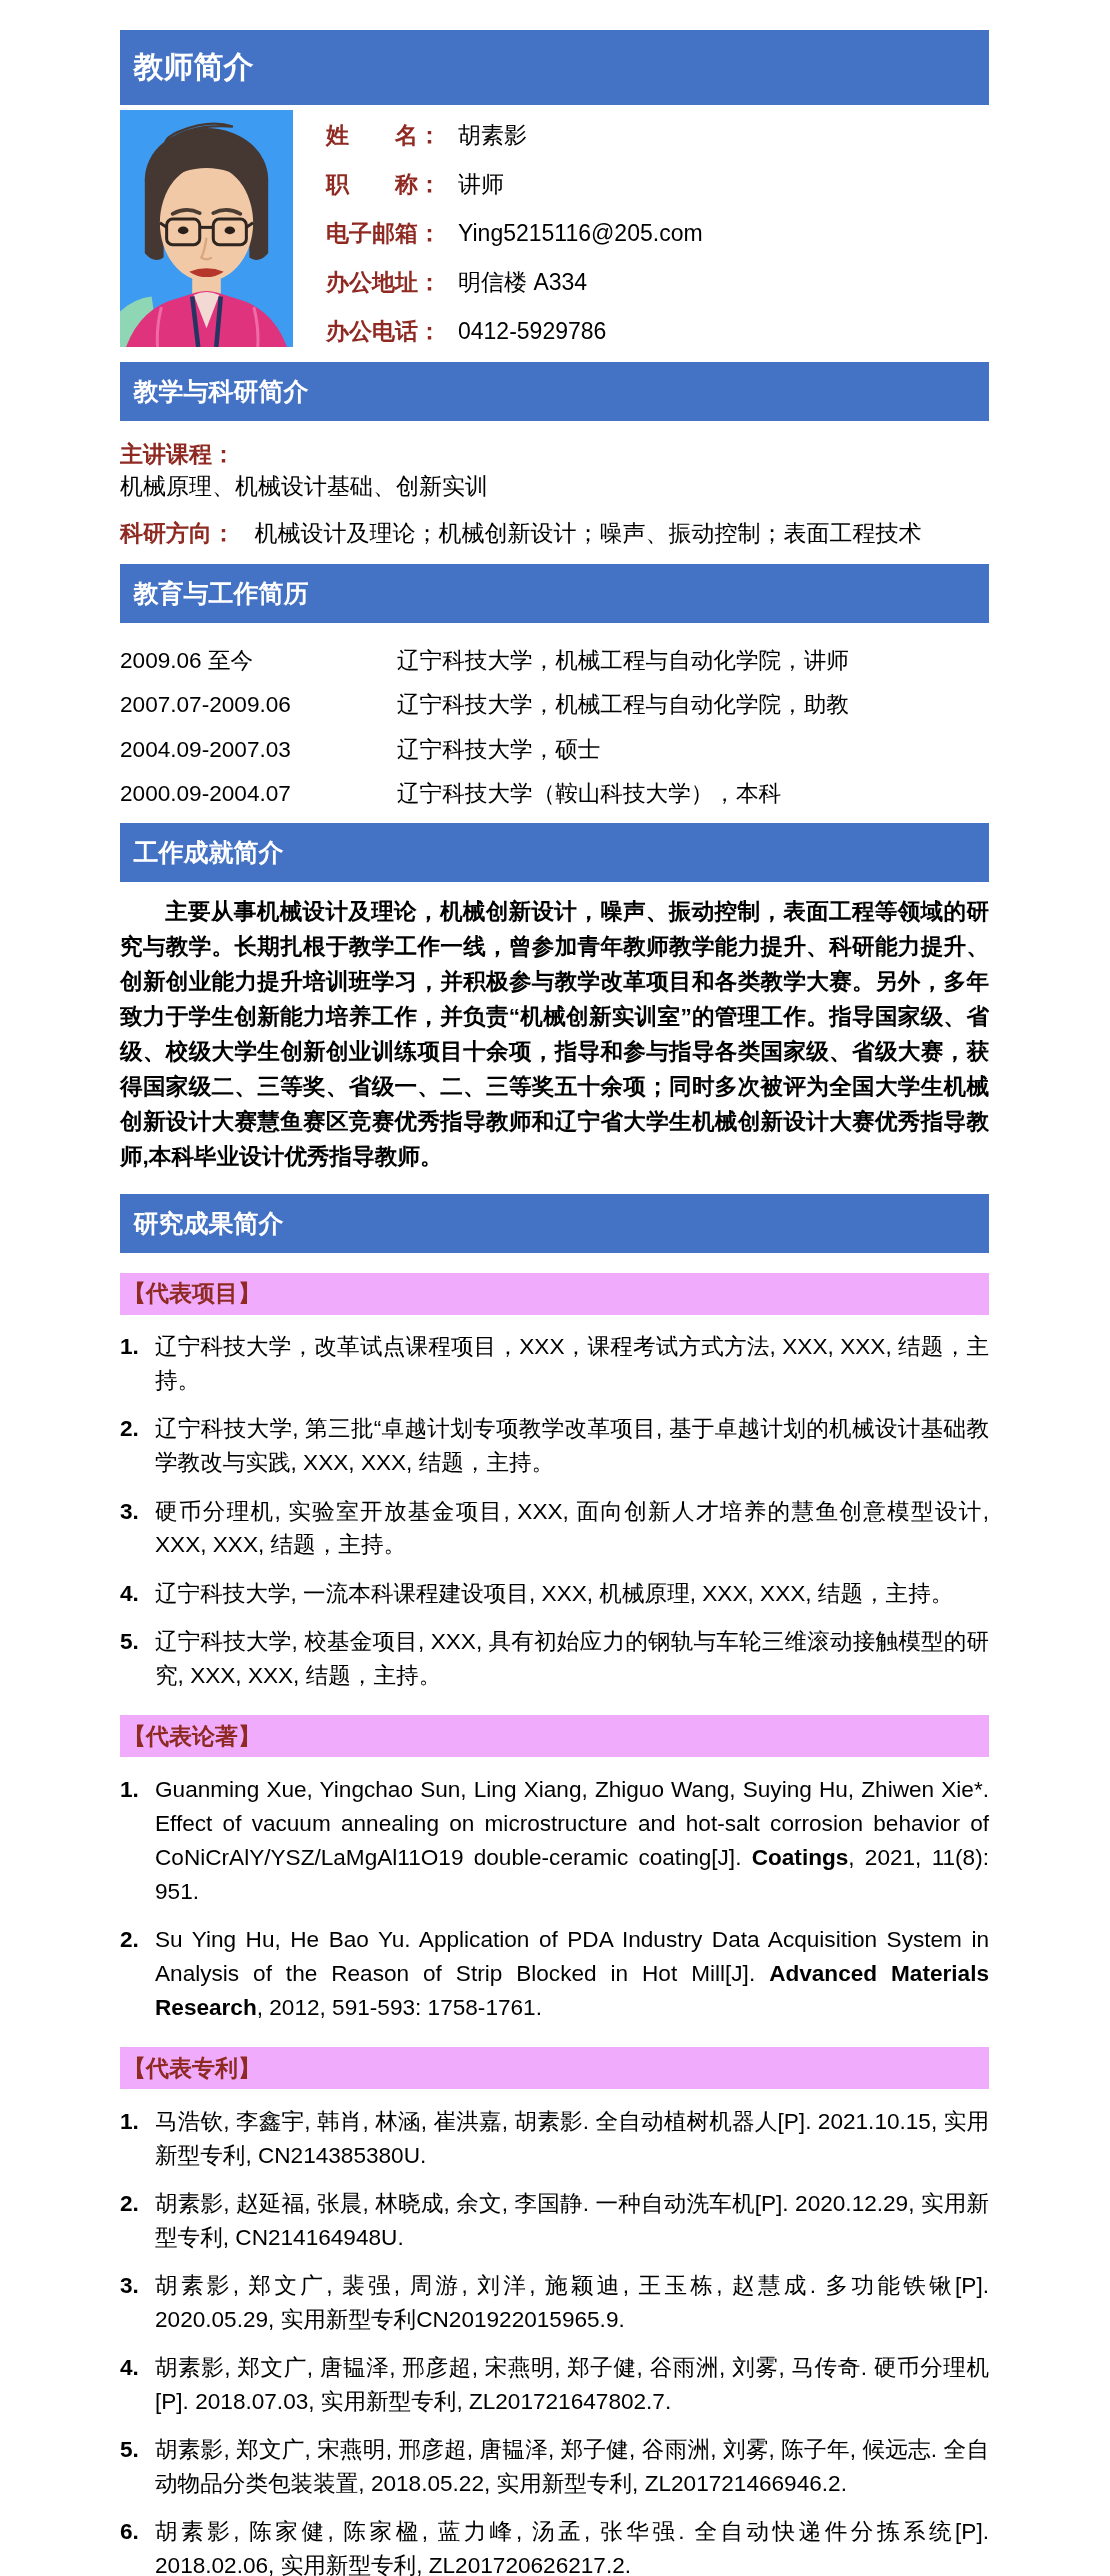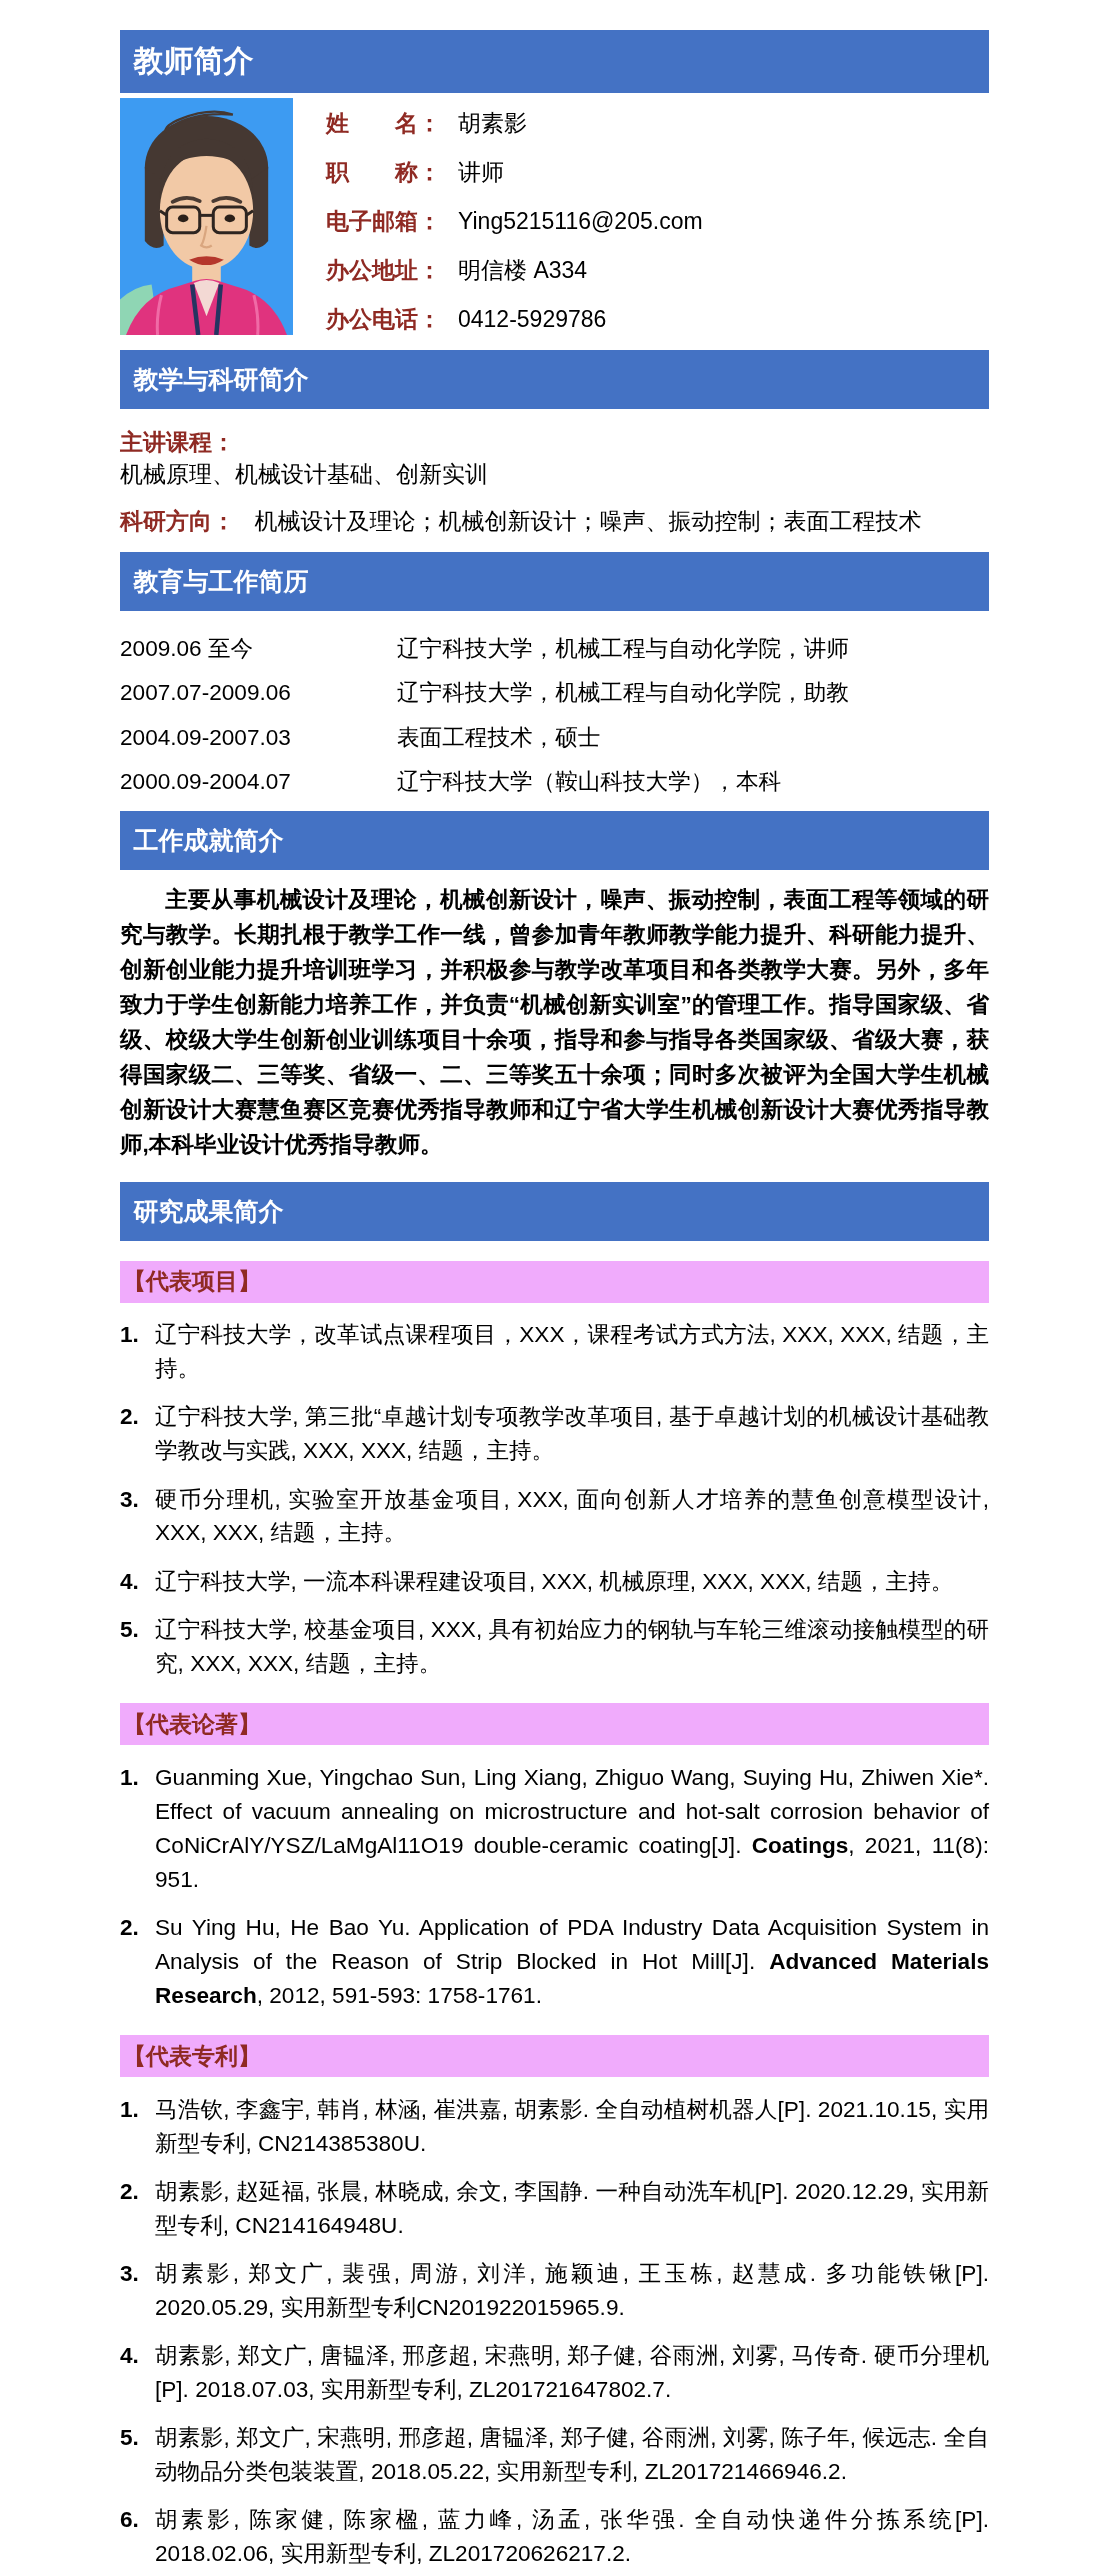--- a/index.html
+++ b/index.html
@@ -23,21 +23,21 @@
   
   .banner {
     background: #4472C4;
     color: #ffffff;
     font-weight: bold;
     display: flex;
     align-items: center;
     padding-left: 13.5px;
     box-sizing: border-box;
   }
-  .banner--main { height: 63px; font-size: 30px; }
+  .banner--main { height: 75px; font-size: 30px; }
   .banner--sub  { height: 59px; font-size: 25px; }
 
   
   .profile {
     display: flex;
     margin-top: 4.5px;
     margin-bottom: 6px;
   }
   .photo {
     flex: 0 0 173px;
@@ -227,21 +227,21 @@
       <div class="edu-row">
         <span class="edu-period">2009.06 至今</span>
         <span class="edu-detail">辽宁科技大学，机械工程与自动化学院，讲师</span>
       </div>
       <div class="edu-row">
         <span class="edu-period">2007.07-2009.06</span>
         <span class="edu-detail">辽宁科技大学，机械工程与自动化学院，助教</span>
       </div>
       <div class="edu-row">
         <span class="edu-period">2004.09-2007.03</span>
-        <span class="edu-detail">表面工程技术，硕士</span>
+        <span class="edu-detail">辽宁科技大学，硕士</span>
       </div>
       <div class="edu-row">
         <span class="edu-period">2000.09-2004.07</span>
         <span class="edu-detail">辽宁科技大学（鞍山科技大学），本科</span>
       </div>
     </div>
 
   <div class="banner banner--sub">
     <span>工作成就简介</span>
   </div>

